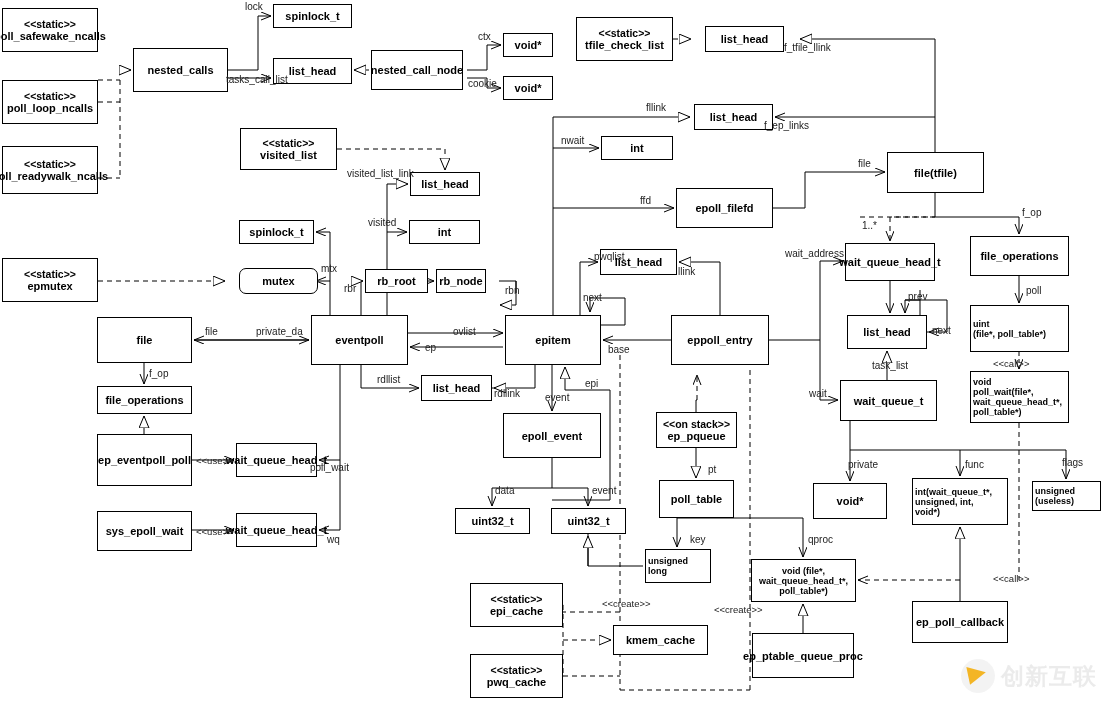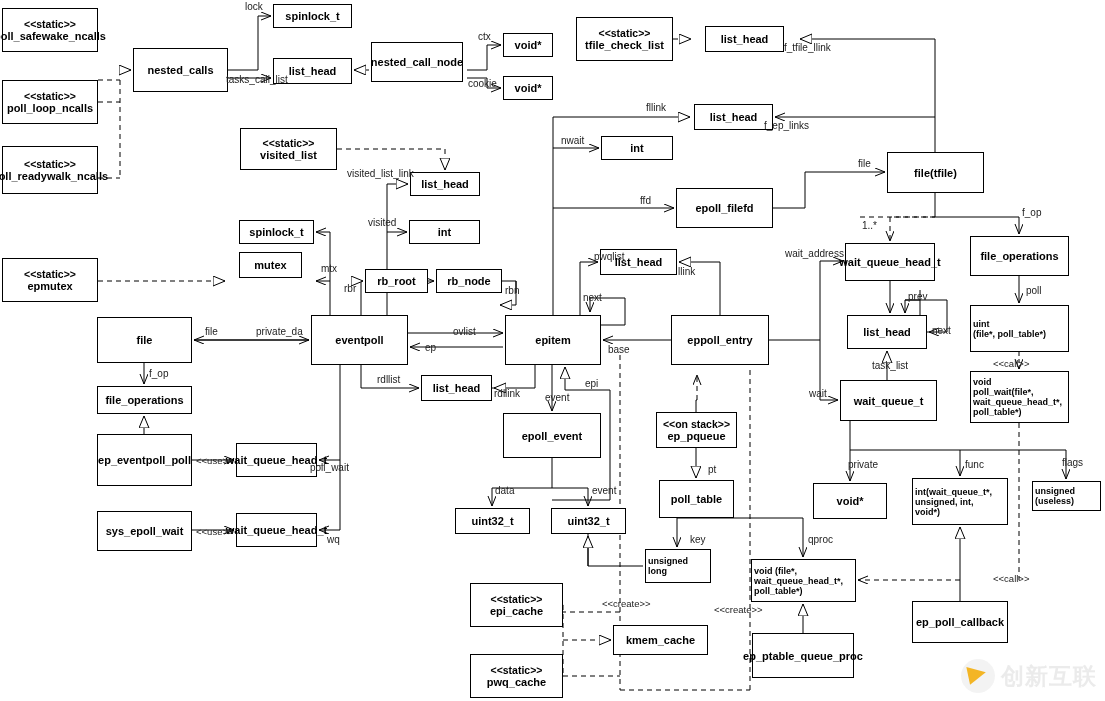--- a/index.html
+++ b/index.html
@@ -236,21 +236,21 @@
       </div>
       <div class="node" style="left: 133px; top: 48px; width: 95px; height: 44px;">
         <div>nested_calls</div>
       </div>
       <div class="node" style="left: 273px; top: 4px; width: 79px; height: 24px;">
         <div>spinlock_t</div>
       </div>
       <div class="node" style="left: 273px; top: 58px; width: 79px; height: 26px;">
         <div>list_head</div>
       </div>
-      <div class="node" style="left: 371px; top: 42px; width: 92px; height: 40px;">
+      <div class="node" style="left: 371px; top: 50px; width: 92px; height: 40px;">
         <div>nested_call_node</div>
       </div>
       <div class="node" style="left: 503px; top: 33px; width: 50px; height: 24px;">
         <div>void*</div>
       </div>
       <div class="node" style="left: 503px; top: 76px; width: 50px; height: 24px;">
         <div>void*</div>
       </div>
       <div class="node" style="left: 576px; top: 17px; width: 97px; height: 44px;">
         <div class="stereo">&lt;&lt;static&gt;&gt;</div>
@@ -284,27 +284,27 @@
       <div class="node" style="left: 239px; top: 220px; width: 75px; height: 24px;">
         <div>spinlock_t</div>
       </div>
       <div class="node" style="left: 409px; top: 220px; width: 71px; height: 24px;">
         <div>int</div>
       </div>
       <div class="node" style="left: 2px; top: 258px; width: 96px; height: 44px;">
         <div class="stereo">&lt;&lt;static&gt;&gt;</div>
         <div>epmutex</div>
       </div>
-      <div class="node" style="left: 239px; top: 252px; width: 63px; height: 26px;">
+      <div class="node" style="left: 239px; top: 268px; width: 79px; height: 26px; border-radius: 7px;">
         <div>mutex</div>
       </div>
       <div class="node" style="left: 365px; top: 269px; width: 63px; height: 24px; justify-content: center;">
         <div>rb_root</div>
       </div>
-      <div class="node" style="left: 436px; top: 269px; width: 66px; height: 24px; align-items: center;">
+      <div class="node" style="left: 436px; top: 269px; width: 50px; height: 24px; align-items: center;">
         <div>rb_node</div>
       </div>
       <div class="node" style="left: 600px; top: 249px; width: 77px; height: 26px;">
         <div>list_head</div>
       </div>
       <div class="node" style="left: 845px; top: 243px; width: 90px; height: 38px;">
         <div>wait_queue_head_t</div>
       </div>
       <div class="node" style="left: 847px; top: 315px; width: 80px; height: 34px;">
         <div>list_head</div>
@@ -377,21 +377,21 @@
       <div class="node" style="left: 551px; top: 508px; width: 75px; height: 26px;">
         <div>uint32_t</div>
       </div>
       <div class="node" style="left: 659px; top: 480px; width: 75px; height: 38px;">
         <div>poll_table</div>
       </div>
       <div class="node left" style="left: 645px; top: 549px; width: 66px; height: 34px;">
         <div class="sml">unsigned</div>
         <div class="sml">long</div>
       </div>
-      <div class="node left" style="left: 751px; top: 559px; width: 105px; height: 43px;">
+      <div class="node left" style="left: 751px; top: 559px; width: 105px; height: 43px; align-items: center;">
         <div class="sml">void (file*,</div>
         <div class="sml">wait_queue_head_t*,</div>
         <div class="sml">poll_table*)</div>
       </div>
       <div class="node" style="left: 912px; top: 601px; width: 96px; height: 42px;">
         <div>ep_poll_callback</div>
       </div>
       <div class="node" style="left: 470px; top: 583px; width: 93px; height: 44px;">
         <div class="stereo">&lt;&lt;static&gt;&gt;</div>
         <div>epi_cache</div>

